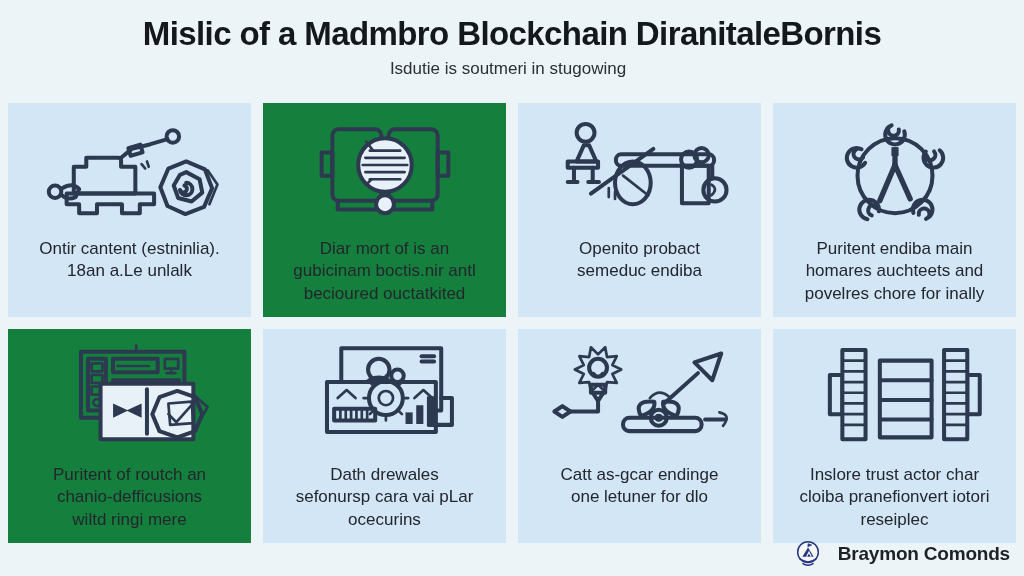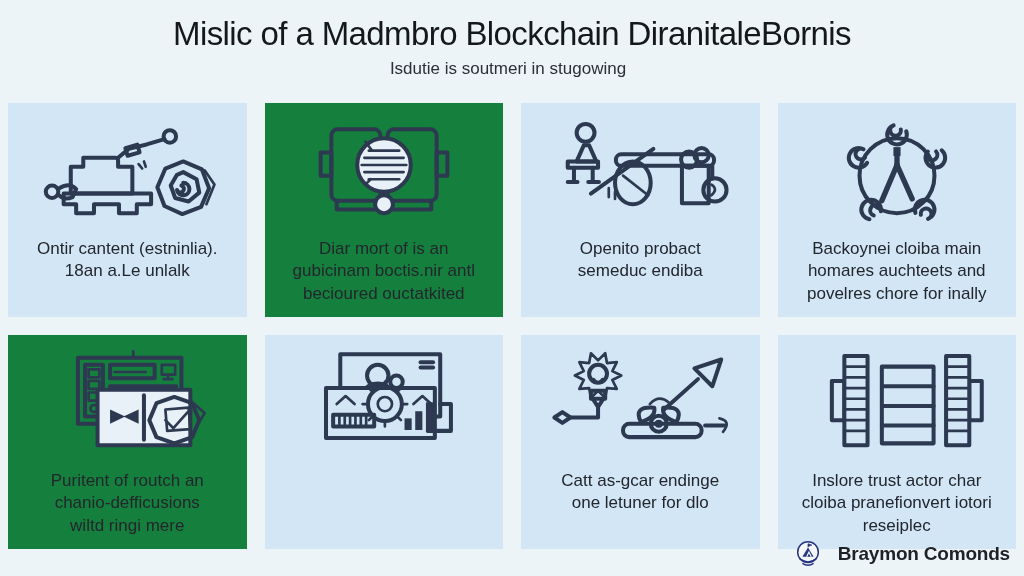--- a/index.html
+++ b/index.html
@@ -2,28 +2,28 @@
 <html><head>
 <meta charset="utf-8">
 <style>
   html,body{margin:0;padding:0;}
   #stage{
     position:relative;width:1024px;height:576px;overflow:hidden;
     background:#edf4f7;font-family:"Liberation Sans",sans-serif;
   }
   .header{position:absolute;top:0;left:0;width:1024px;text-align:center;}
   .title{
-    margin:14px 0 0 0;font-size:33px;line-height:40px;font-weight:400;
+    margin:14px 0 0 0;font-size:33px;line-height:40px;font-weight:700;
     letter-spacing:-0.6px;color:#14171c;
   }
   .subtitle{margin:5px 8px 0 0;font-size:17px;color:#2b2f36;font-weight:400;}
   .grid{
     position:absolute;left:8px;top:103px;width:1008px;
     display:grid;grid-template-columns:repeat(4,1fr);
-    grid-template-rows:214px 214px;gap:18px;
+    grid-template-rows:214px 214px;gap:12px;
   }
   .card{
     background:#d2e6f6;display:flex;flex-direction:column;align-items:center;
     padding-top:12px;box-sizing:border-box;
   }
   .card--pale{background:#15803d;}
   .icon-wrap{height:116px;display:flex;align-items:center;justify-content:center;}
   svg.icon{width:196px;height:116px;}
   .icon *{fill:none;stroke:#2c3950;stroke-width:4.5;stroke-linecap:round;stroke-linejoin:round;}
   .icon .fill{fill:#2c3950;stroke:none;}
@@ -131,21 +131,21 @@
           <use href="#curlNode" transform="translate(62,48) rotate(30)"></use>
           <use href="#curlNode" transform="translate(148,48) rotate(-50)"></use>
           <use href="#curlNode" transform="translate(76,106) rotate(100)"></use>
           <use href="#curlNode" transform="translate(136,106) rotate(160)"></use>
           <rect class="fill" x="101" y="36" width="8" height="10"></rect>
           <line class="thick" x1="105" y1="46" x2="105" y2="58"></line>
           <line class="thick" x1="105" y1="56" x2="88" y2="96"></line>
           <line class="thick" x1="105" y1="56" x2="122" y2="94"></line>
         </svg>
       </div>
-      <div class="caption">Backoynei cloiba main
+      <div class="caption">Puritent endiba main
 homares auchteets and
 povelres chore for inally</div>
     </div>
 
     <div class="card card--pale">
       <div class="icon-wrap">
         <svg class="icon" viewBox="0 0 210 130">
           <rect x="50" y="12" width="116" height="74"></rect>
           <rect x="58" y="20" width="20" height="58"></rect>
           <rect class="thin" x="62" y="25" width="12" height="9"></rect>
@@ -189,20 +189,23 @@
           <path class="thin" d="M55 78 v9 M61 78 v9 M67 78 v9 M73 78 v9 M79 78 v9 M85 78 v9"></path>
           <circle cx="106" cy="64" r="19"></circle>
           <circle class="thin" cx="106" cy="64" r="8"></circle>
           <path class="thin" d="M106 45 v-6 M106 83 v6 M87 64 h-6 M125 64 h6 M93 51 l-5 -5 M119 51 l5 -5 M93 77 l-5 5 M119 77 l5 5"></path>
           <rect class="fill" x="128" y="80" width="8" height="13"></rect>
           <rect class="fill" x="140" y="72" width="8" height="21"></rect>
           <rect class="fill" x="152" y="62" width="8" height="31"></rect>
           <path d="M168 64 h12 v30 h-26"></path>
         </svg>
       </div>
+      <div class="caption">Dath drewales
+sefonursp cara vai pLar
+ocecurins</div>
     </div>
 
     <div class="card">
       <div class="icon-wrap">
         <svg class="icon" viewBox="0 0 210 130">
           <polygon class="thin" points="84,32 74,37 79,47 68,46 66,57 58,49 50,57 48,46 37,47 42,37 32,32 42,27 37,17 48,18 50,7 58,15 66,7 68,18 79,17 74,27"></polygon>
           <circle cx="58" cy="30" r="10"></circle>
           <path class="thin" d="M53 36 q5 7 10 0"></path>
           <rect x="50" y="49" width="16" height="9"></rect>
           <path d="M52 58 l6 9 l6 -9"></path>

